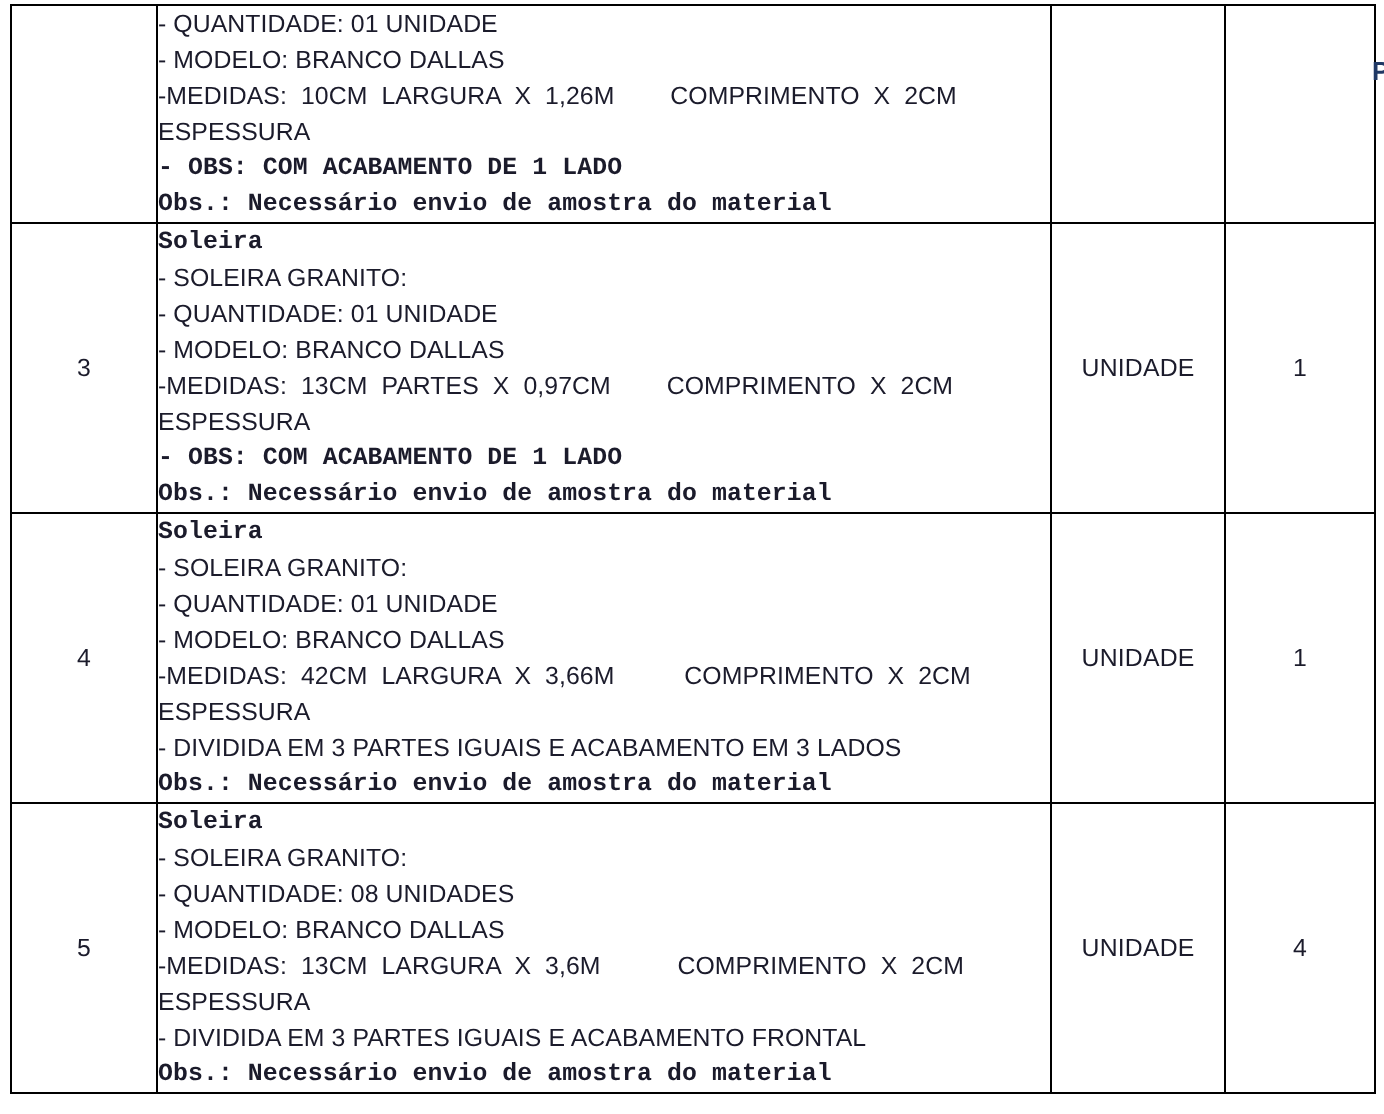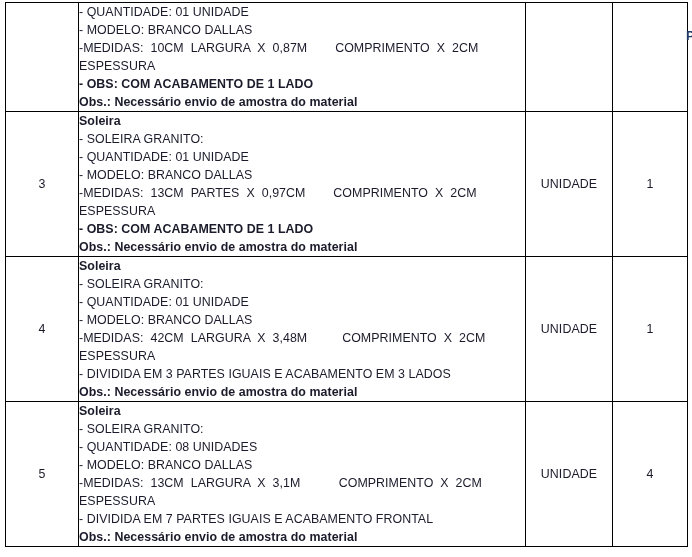--- a/index.html
+++ b/index.html
@@ -61,21 +61,21 @@
     margin-left: 16px;
   }
 
   
   tr.row-clipped td.desc-cell { padding-top: 0; }
 
   .line {
     white-space: nowrap;
     letter-spacing: 0.05px;
   }
-  .line.bold { font-weight: bold; }
+  .line.bold { font-weight: bold; font-family: Liberation Mono, monospace; }
 
   
   .line.measure {
     white-space: pre;
   }
 
   
   .edge-glyph {
     position: absolute;
     left: 686px;
@@ -102,21 +102,21 @@
       <col class="c-desc">
       <col class="c-unit">
       <col class="c-qty">
     </colgroup>
     <tbody id="table-body">
         <tr class="row-clipped">
           <td class="item-cell"></td>
           <td class="desc-cell">
             <div class="line">- QUANTIDADE: 01 UNIDADE</div>
             <div class="line">- MODELO: BRANCO DALLAS</div>
-            <div class="line measure">-MEDIDAS:  10CM  LARGURA  X  0,87M        COMPRIMENTO  X  2CM</div>
+            <div class="line measure">-MEDIDAS:  10CM  LARGURA  X  1,26M        COMPRIMENTO  X  2CM</div>
             <div class="line">ESPESSURA</div>
             <div class="line bold">-  OBS: COM ACABAMENTO DE 1 LADO</div>
             <div class="line bold">Obs.: Necessário envio de amostra do material</div>
           </td>
           <td class="unit-cell"></td>
           <td class="qty-cell"></td>
         </tr>
         <tr>
           <td class="item-cell">3</td>
           <td class="desc-cell">
@@ -132,38 +132,38 @@
           <td class="unit-cell">UNIDADE</td>
           <td class="qty-cell">1</td>
         </tr>
         <tr>
           <td class="item-cell">4</td>
           <td class="desc-cell">
             <div class="line bold">Soleira</div>
             <div class="line">- SOLEIRA GRANITO:</div>
             <div class="line">- QUANTIDADE: 01 UNIDADE</div>
             <div class="line">- MODELO: BRANCO DALLAS</div>
-            <div class="line measure">-MEDIDAS:  42CM  LARGURA  X  3,48M          COMPRIMENTO  X  2CM</div>
+            <div class="line measure">-MEDIDAS:  42CM  LARGURA  X  3,66M          COMPRIMENTO  X  2CM</div>
             <div class="line">ESPESSURA</div>
             <div class="line">- DIVIDIDA EM 3 PARTES IGUAIS E ACABAMENTO EM 3 LADOS</div>
             <div class="line bold">Obs.: Necessário envio de amostra do material</div>
           </td>
           <td class="unit-cell">UNIDADE</td>
           <td class="qty-cell">1</td>
         </tr>
         <tr>
           <td class="item-cell">5</td>
           <td class="desc-cell">
             <div class="line bold">Soleira</div>
             <div class="line">- SOLEIRA GRANITO:</div>
             <div class="line">- QUANTIDADE: 08 UNIDADES</div>
             <div class="line">- MODELO: BRANCO DALLAS</div>
-            <div class="line measure">-MEDIDAS:  13CM  LARGURA  X  3,1M           COMPRIMENTO  X  2CM</div>
+            <div class="line measure">-MEDIDAS:  13CM  LARGURA  X  3,6M           COMPRIMENTO  X  2CM</div>
             <div class="line">ESPESSURA</div>
-            <div class="line">- DIVIDIDA EM 7 PARTES IGUAIS E ACABAMENTO FRONTAL</div>
+            <div class="line">- DIVIDIDA EM 3 PARTES IGUAIS E ACABAMENTO FRONTAL</div>
             <div class="line bold">Obs.: Necessário envio de amostra do material</div>
           </td>
           <td class="unit-cell">UNIDADE</td>
           <td class="qty-cell">4</td>
         </tr>
       </tbody>
   </table>
 
   <div class="edge-glyph">P</div>
 

